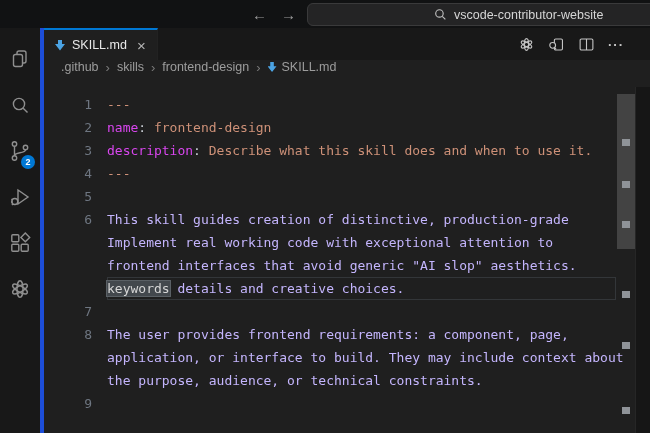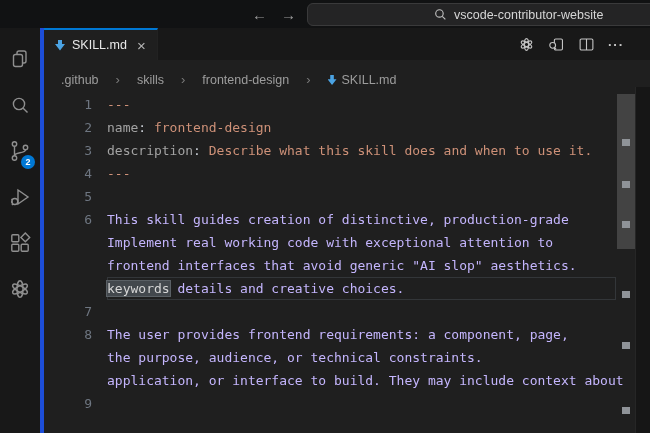--- a/index.html
+++ b/index.html
@@ -36,34 +36,34 @@
   .tab .close{color:#b5b5b5;font-size:15px;line-height:1;margin-left:3px;}
   .md-arrow{display:inline-block;width:10px;height:11px;background:#4ba3e3;
       clip-path:polygon(30% 0,70% 0,70% 42%,100% 42%,50% 100%,0 42%,30% 42%);}
   .md-arrow.small{width:9px;height:10px;}
   .tab-actions{position:absolute;right:26px;top:0;height:32px;display:flex;align-items:center;gap:13px;}
   .tab-actions .act{display:flex;align-items:center;color:#c8c8c8;}
   .tab-actions svg{stroke:#c4c4c4;fill:none;stroke-width:1.3;}
   .more-dots{font-size:13px;letter-spacing:1px;color:#c4c4c4;font-weight:bold;}
 
   
-  .breadcrumb{height:27px;display:flex;align-items:flex-end;gap:17px;padding-left:17px;
+  .breadcrumb{height:27px;display:flex;align-items:flex-start;gap:7px;padding-left:17px;
       color:#9d9d9d;font-size:12.5px;background:#1f1f1f;flex-shrink:0;}
   .crumb{display:flex;align-items:center;gap:5px;}
   .crumb-sep{color:#7a7a7a;font-size:13px;}
 
   
   .editor{position:relative;flex:1;font-family:"DejaVu Sans Mono","Liberation Mono",monospace;
       font-size:13px;overflow:hidden;}
   .rows{position:absolute;left:0;top:6px;right:34px;}
   .row{display:flex;height:23px;line-height:23px;white-space:pre;}
   .row .ln{width:48px;text-align:right;color:#6e7681;flex-shrink:0;}
   .row .code{margin-left:15px;flex:1;color:#cccccc;}
   .row.cur .code{box-shadow:inset 0 0 0 1px #333639;}
-  .seg.key{color:#a3a3a3;}
+  .seg.key{color:#d946ef;}
   .seg.punct{color:#c8cdd4;}
   .seg.string{color:#ce9178;}
   .seg.plain{color:#c4b5fd;}
   .seg.hl{color:#d6d6d6;background:#43484d;box-shadow:0 0 0 1px #5a6065;}
 
   
   .right-strip{position:absolute;top:0;bottom:0;right:0;width:14px;background:#161616;border-left:1px solid #262626;}
   .scrollbar{position:absolute;top:0;bottom:0;right:14px;width:20px;}
   .sb-thumb{position:absolute;left:1px;right:1px;background:rgba(125,125,125,0.38);}
   .sb-mark{position:absolute;left:6px;width:8px;height:7px;background:#8f9398;}
@@ -210,22 +210,22 @@
             <div class="row"><span class="ln">2</span><span class="code"><span class="seg key">name</span><span class="seg punct">: </span><span class="seg string">frontend-design</span></span></div>
             <div class="row"><span class="ln">3</span><span class="code"><span class="seg key">description</span><span class="seg punct">: </span><span class="seg string">Describe what this skill does and when to use it.</span></span></div>
             <div class="row"><span class="ln">4</span><span class="code"><span class="seg string">---</span></span></div>
             <div class="row"><span class="ln">5</span><span class="code"></span></div>
             <div class="row"><span class="ln">6</span><span class="code"><span class="seg plain">This skill guides creation of distinctive, production-grade</span></span></div>
             <div class="row"><span class="ln"></span><span class="code"><span class="seg plain">Implement real working code with exceptional attention to</span></span></div>
             <div class="row"><span class="ln"></span><span class="code"><span class="seg plain">frontend interfaces that avoid generic "AI slop" aesthetics.</span></span></div>
             <div class="row cur"><span class="ln"></span><span class="code"><span class="seg hl">keywords</span><span class="seg plain"> details and creative choices.</span></span></div>
             <div class="row"><span class="ln">7</span><span class="code"></span></div>
             <div class="row"><span class="ln">8</span><span class="code"><span class="seg plain">The user provides frontend requirements: a component, page,</span></span></div>
+            <div class="row"><span class="ln"></span><span class="code"><span class="seg plain">application, or interface to build. They may include context about</span></span></div>
             <div class="row"><span class="ln"></span><span class="code"><span class="seg plain">the purpose, audience, or technical constraints.</span></span></div>
-            <div class="row"><span class="ln"></span><span class="code"><span class="seg plain">application, or interface to build. They may include context about</span></span></div>
             <div class="row"><span class="ln">9</span><span class="code"></span></div>
           </div>
         <div class="scrollbar">
           <div class="sb-thumb" id="sb-thumb" style="top: 7px; height: 155px;"></div>
           <div id="sb-marks">
               <div class="sb-mark" style="top: 52px;"></div>
               <div class="sb-mark" style="top: 94px;"></div>
               <div class="sb-mark" style="top: 134px;"></div>
               <div class="sb-mark" style="top: 204px;"></div>
               <div class="sb-mark" style="top: 255px;"></div>

